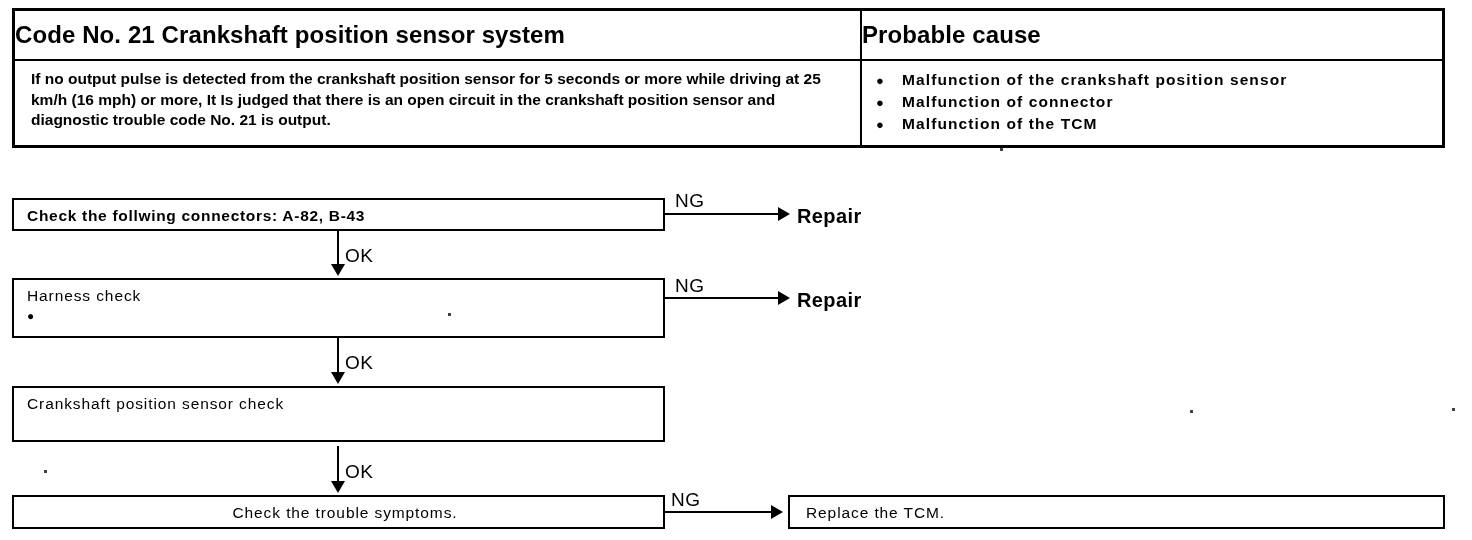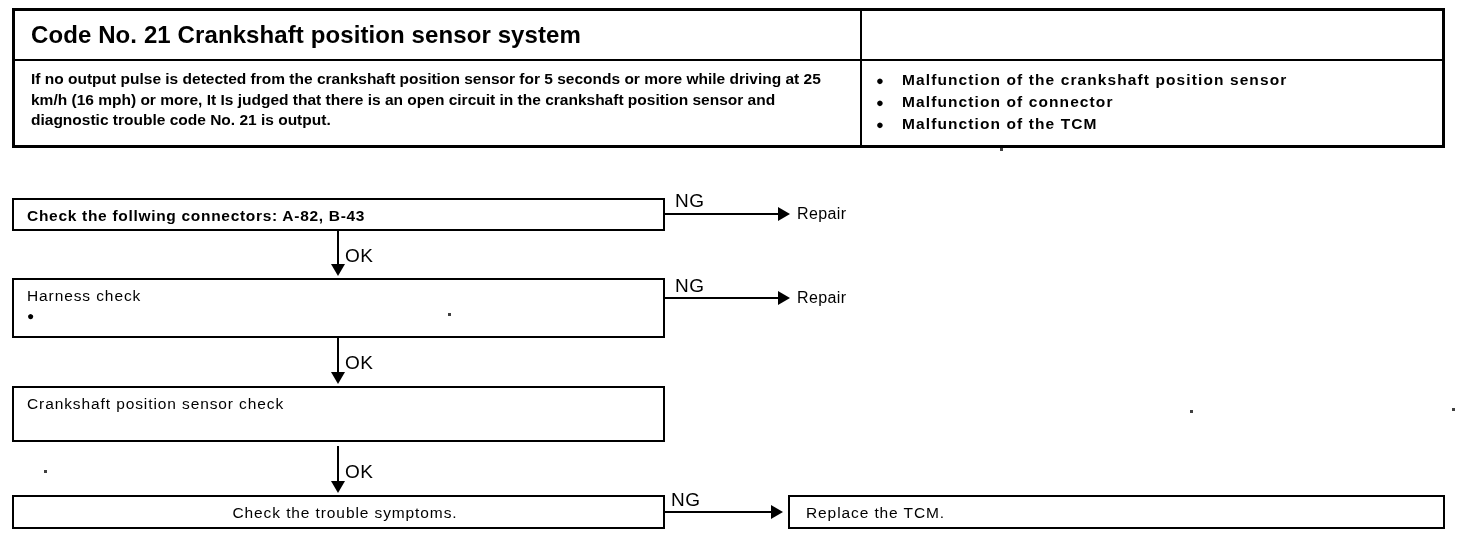--- a/index.html
+++ b/index.html
@@ -45,21 +45,20 @@
     border-right: 2px solid #000;
     box-sizing: border-box;
   }
   .col-right {
     flex: 1 1 auto;
     box-sizing: border-box;
   }
   .hdr-cell {
     display: flex;
     align-items: center;
-    padding-left: 16px;
     font-size: 24px;
     font-weight: bold;
     letter-spacing: 0.1px;
   }
   .desc-cell {
     padding: 8px 10px 6px 16px;
     font-size: 15.5px;
     line-height: 20.5px;
     font-weight: bold;
   }
@@ -149,38 +148,39 @@
     border-right: 7px solid transparent;
   }
   .edge-label {
     position: absolute;
     font-size: 19px;
     letter-spacing: 0.5px;
     margin-top: 8px;
   }
   .out-label {
     position: absolute;
-    font-size: 16px;
-    font-weight: normal;
+    font-size: 20px;
+    font-weight: bold;
     letter-spacing: 0.4px;
   }
 
   
   .speck {
     position: absolute;
     background: #000;
     opacity: .75;
   }
 </style>
 </head>
 <body>
 
 <div class="dtc-table">
   <div class="dtc-table-header-row">
     <div class="col-left hdr-cell">Code No. 21 Crankshaft position sensor system</div>
+    <div class="col-right hdr-cell">Probable cause</div>
   </div>
   <div class="dtc-table-body-row">
     <div class="col-left desc-cell">If no output pulse is detected from the crankshaft position sensor for 5 seconds or more while driving at 25 km/h (16 mph) or more, It Is judged that there is an open circuit in the crankshaft position sensor and diagnostic trouble code No. 21 is output.</div>
     <div class="col-right cause-cell">
       <div class="cause-item">
         <span class="cause-bullet">●</span>
         <span class="cause-text">Malfunction of the crankshaft position sensor</span>
       </div>
       <div class="cause-item">
         <span class="cause-bullet">●</span>

